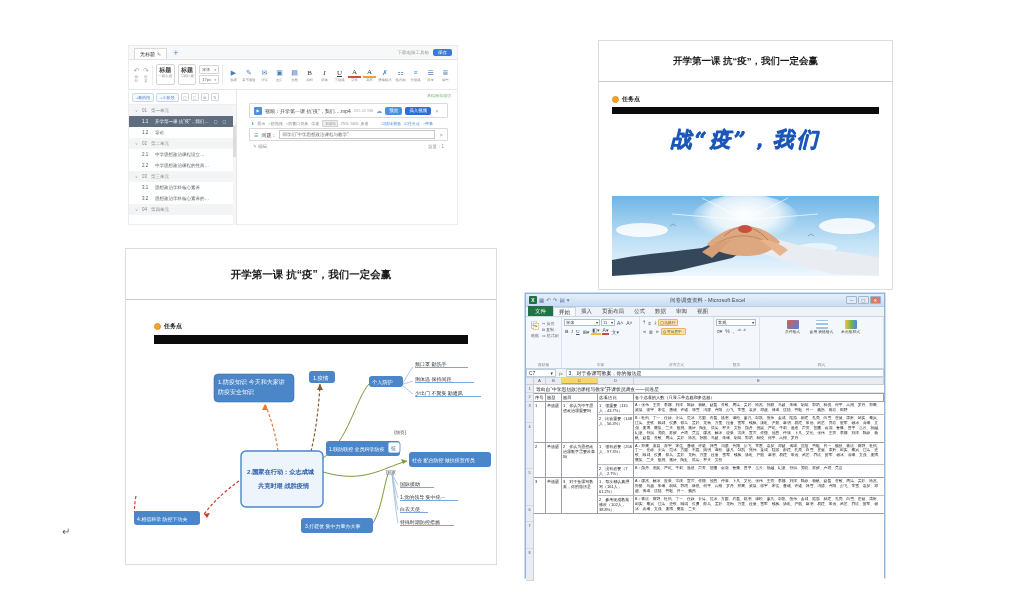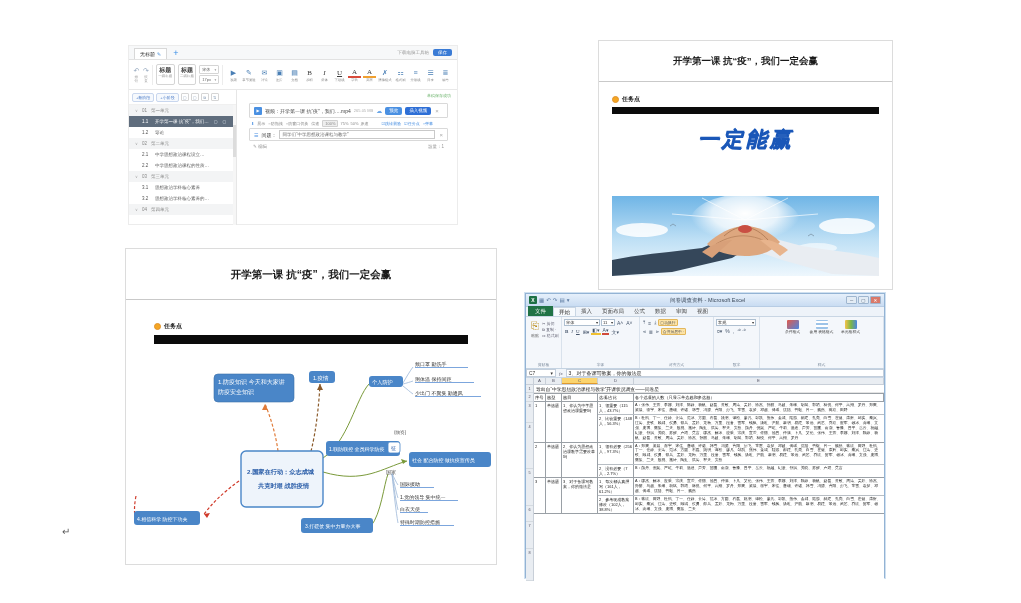--- a/index.html
+++ b/index.html
@@ -364,21 +364,21 @@
   <div id="page1" class="page">
     <div class="page-title">开学第一课 抗“疫”，我们一定会赢</div>
     <div class="page-divider"></div>
     <div class="task-row">
       <div class="task-dot"></div>
       <div class="task-label">任务点</div>
     </div>
     <div class="black-bar"></div>
     <div class="slide">
       <div class="callig">
-        <div>一定能赢</div>
+        <div>战“疫”，我们</div>
       </div>
       <svg class="hands-svg" viewBox="0 0 267 80" preserveAspectRatio="none">
         <defs>
           <linearGradient id="sky" x1="0" y1="0" x2="0" y2="1">
             <stop offset="0" stop-color="#6fb5e6"></stop>
               <stop offset="0.55" stop-color="#bfe0f5"></stop>
               <stop offset="1" stop-color="#eef7fd"></stop>
           </linearGradient>
           <radialGradient id="sun" cx="0.5" cy="0.35" r="0.5">
             <stop offset="0" stop-color="#ffffff"></stop>

